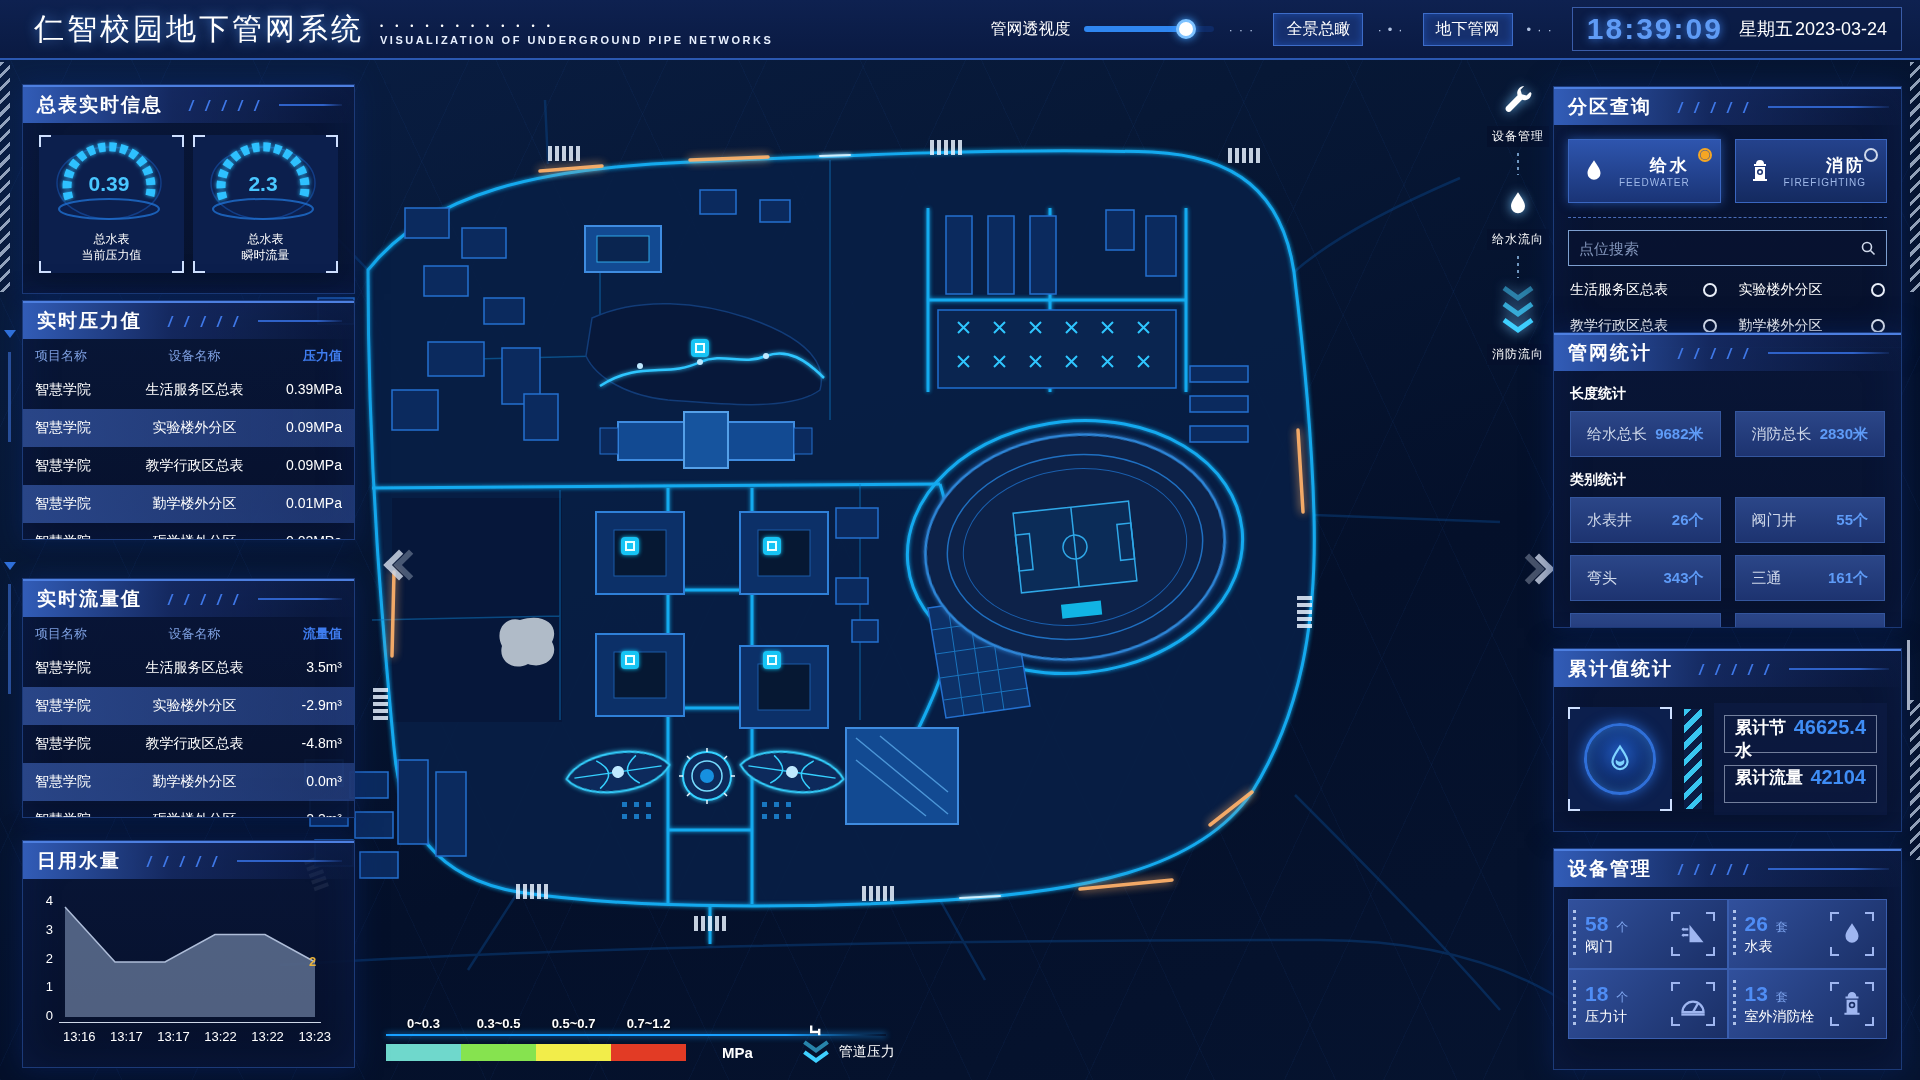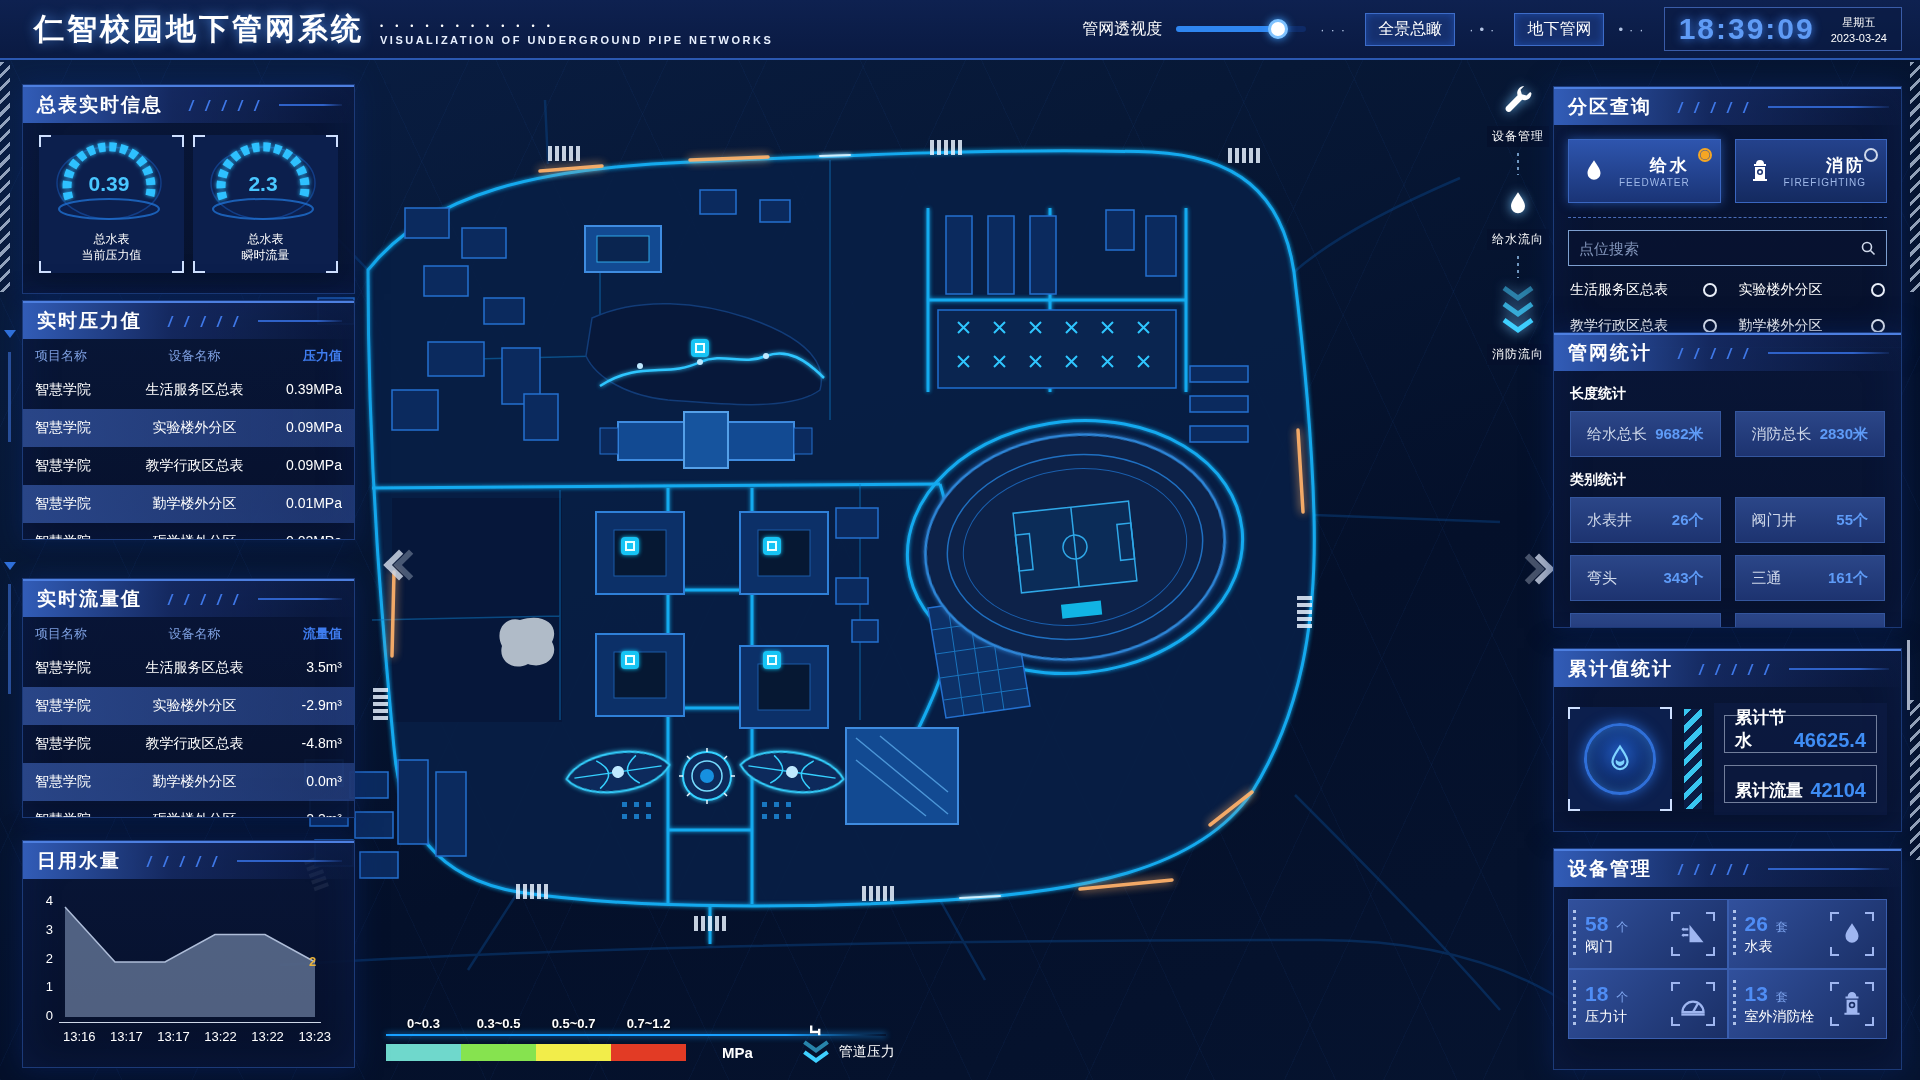--- a/index.html
+++ b/index.html
@@ -9,40 +9,40 @@
     background:
       repeating-linear-gradient(115deg, rgba(40,110,220,.05) 0 1px, transparent 1px 90px),
       repeating-linear-gradient(65deg, rgba(40,110,220,.05) 0 1px, transparent 1px 110px),
       linear-gradient(160deg,#0a1f46 0%, #071836 30%, #04102a 60%, #061430 100%); }
 
   
   .hdr { position:absolute; left:0; top:0; width:1920px; height:60px;
     background:linear-gradient(180deg,#0e2150,#0a1a42); border-bottom:2px solid #2b58b0;
     display:flex; align-items:center; z-index:40; }
   .hdr-title-wrap { display:flex; align-items:flex-end; padding-left:34px; gap:16px; }
-  .hdr-title { color:#fff; font-size:30px; font-weight:bold; letter-spacing:3px;
+  .hdr-title { color:#fff; font-size:30px; font-weight:normal; letter-spacing:3px;
     text-shadow:0 0 12px rgba(90,160,255,.8); }
   .hdr-sub-col { display:flex; flex-direction:column; gap:3px; padding-bottom:4px; }
   .hdr-dots { color:#fff; font-size:9px; letter-spacing:12px; }
   .hdr-sub { color:#e8f0ff; font-size:11px; letter-spacing:2.5px; font-weight:bold; }
   .hdr-right { margin-left:auto; display:flex; align-items:center; gap:14px; padding-right:18px; }
   .sld-label { color:#fff; font-size:16px; }
   .slider { position:relative; width:130px; height:18px; cursor:pointer; }
   .sld-track { position:absolute; left:0; top:6px; width:100%; height:6px; border-radius:3px; background:#0e2a66; }
   .sld-fill { position:absolute; left:0; top:6px; height:6px; border-radius:3px; background:#2f86f0; }
   .sld-thumb { position:absolute; top:-1px; width:20px; height:20px; border-radius:50%;
     background:#fff; border:3px solid #7ec2ff; box-shadow:0 0 8px #3fa0ff; }
   .dot-sep { color:#cfe0ff; font-size:13px; letter-spacing:6px; opacity:.85; }
   .hdr-btn { background:#16306e; border:1px solid #3d6cc8; color:#fff; font-size:16px;
     padding:5px 12px; cursor:pointer; font-family:inherit; box-shadow:0 0 8px rgba(40,100,220,.5) inset; }
   .clock-box { display:flex; align-items:center; gap:16px; border:1px solid #3a5ca8;
     padding:4px 14px; background:rgba(10,26,66,.6); }
   .clock { color:#5f9bf5; font-size:30px; font-weight:bold; letter-spacing:2px;
     text-shadow:0 0 10px rgba(70,140,255,.9); }
-  .date-col { display:flex; flex-direction:column; align-items:center; color:#fff; font-size:11px; gap:2px; }
+  .date-col { display:flex; align-items:center; color:#fff; font-size:18px; gap:2px; }
 
   
   .panel { position:absolute; background:linear-gradient(180deg, rgba(9,22,56,.92), rgba(7,17,44,.92));
     border:1px solid #1c3a78; box-shadow:0 0 24px rgba(10,40,110,.5), inset 0 0 40px rgba(20,60,150,.18);
     z-index:30; overflow:hidden; }
   .p-hd { position:relative; height:38px; display:flex; align-items:center; padding-left:14px;
     background:linear-gradient(90deg, rgba(52,96,190,.95) 0%, rgba(25,48,110,.7) 45%, rgba(12,26,64,.2) 100%);
     border-top:2px solid #4d7fe0; }
   .p-title { color:#fff; font-size:19px; font-weight:bold; letter-spacing:2px; white-space:nowrap; }
   .p-slash { margin-left:26px; color:#3f78e8; font-weight:bold; font-style:italic;
@@ -132,21 +132,21 @@
     background-repeat:no-repeat; }
   .cum-circle { width:72px; height:72px; border-radius:50%;
     background:radial-gradient(circle at 50% 40%, #1e55b8, #0b2258 70%);
     border:3px solid #2f6fd8; box-shadow:0 0 14px rgba(50,130,255,.7), inset 0 0 14px rgba(70,160,255,.5);
     display:flex; align-items:center; justify-content:center; }
   .stripe-div { width:18px; height:100px;
     background:repeating-linear-gradient(135deg, #39c6f0 0 5px, #0b1c44 5px 12px); }
   .cum-vals { flex:1; display:flex; flex-direction:column; gap:12px; background:rgba(14,30,72,.55);
     padding:12px 10px; }
   .cum-line { border:1px solid rgba(200,212,234,.55); height:38px; display:flex;
-    align-items:flex-end; justify-content:space-between; padding:0 10px; }
+    align-items:flex-start; justify-content:space-between; padding:0 10px; }
   .cum-line .lb { color:#fff; font-size:17px; font-weight:bold; }
   .cum-line .vl { color:#3f8df5; font-size:20px; font-weight:bold; }
 
   .dev-grid { display:grid; grid-template-columns:1fr 1fr; padding:12px 14px 0 14px; }
   .dev-card { position:relative; height:70px; background:linear-gradient(135deg,#31509c,#1a2f66);
     border:1px solid #3a5eae; display:flex; justify-content:space-between; align-items:center;
     padding:8px 12px 8px 16px; cursor:pointer; }
   .dev-card::before { content:""; position:absolute; left:4px; top:10px; bottom:10px; width:3px;
     background:repeating-linear-gradient(180deg,#cfe0ff 0 3px, transparent 3px 7px); opacity:.8; }
   .dev-meta { display:flex; flex-direction:column; gap:2px; }

